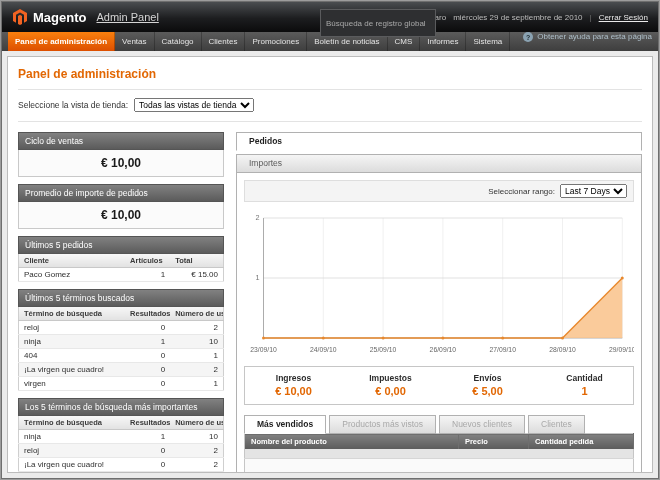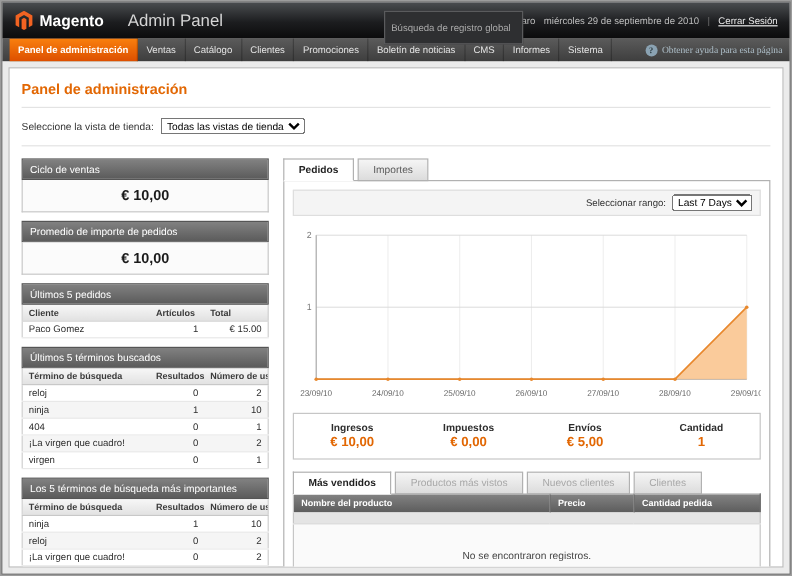--- a/index.html
+++ b/index.html
@@ -5,31 +5,31 @@
   * { margin:0; padding:0; box-sizing:border-box; }
   html,body { width:660px; height:480px; overflow:hidden; }
   body { font-family:"Liberation Sans", sans-serif; background:#9c9c9c; }
   .app { width:658px; height:478px; margin:1px; border:1px solid #6e6e6e; background:#ebebeb; display:flex; flex-direction:column; }
 
   
   .topbar { height:30px; flex:none; background:linear-gradient(180deg,#4a4d50,#1c1d1f 55%,#0b0b0c); display:flex; align-items:center; padding:0 10px; position:relative; }
   .logo { display:flex; align-items:center; gap:5px; }
   .logo-badge { width:16px; height:16px; display:block; }
   .brand { color:#fff; font-weight:bold; font-size:13px; }
-  .brand-suffix { color:#d5d5d5; font-size:14px; margin-left:15px; }
+  .brand-suffix { color:#d5d5d5; font-size:11px; margin-left:5px;text-decoration:underline; }
   .global-search { position:absolute; left:318px; top:7px; width:116px; height:28px; background:#2e2f31; border:1px solid #5a5b5d; color:#a9a9a9; font-size:8px; padding:0 5px; font-family:"Liberation Sans",sans-serif; }
   .session { margin-left:auto; font-size:8px; color:#bdbdbd; display:flex; gap:7px; align-items:center; white-space:nowrap; }
   .session .sep { color:#6f6f6f; }
   .logout { color:#eaeaea; text-decoration:underline; cursor:pointer; }
 
   
   .navbar { height:19px; flex:none; background:linear-gradient(#5b5b5b,#3e3e3e); display:flex; align-items:stretch; padding:0 6px; }
   .nav-item { font-size:8px; color:#e3e3e3; padding:0 7px; display:flex; align-items:center; cursor:pointer; border-right:1px solid rgba(0,0,0,0.25); white-space:nowrap; }
   .nav-item.active { background:linear-gradient(#f9800e,#dd4f00); color:#fff; font-weight:bold; }
-  .nav-help { margin-left:auto; display:flex; align-items:center; gap:4px; color:#aebfc9; font-size:8px; cursor:pointer; white-space:nowrap;font-family:Liberation Serif, serif; }
+  .nav-help { margin-left:auto; display:flex; gap:4px; color:#aebfc9; font-size:8px; cursor:pointer; white-space:nowrap; }
   .help-badge { width:10px; height:10px; border-radius:50%; background:#8aa2b2; color:#1d2b31; font-size:7px; font-weight:bold; display:flex; align-items:center; justify-content:center; }
 
   
   .content { margin:5px; background:#fff; border:1px solid #bcbcbc; flex:1; padding:8px 10px; display:flex; flex-direction:column; overflow:hidden; }
   .page-title { color:#e26703; font-size:12px; font-weight:bold; margin:2px 0 8px; }
   .store-row { font-size:8.5px; color:#333; padding:8px 0 9px; border-top:1px solid #e3e3e3; border-bottom:1px solid #e3e3e3; margin-bottom:10px; display:flex; align-items:center; gap:6px; }
   select { font-size:8.5px; font-family:"Liberation Sans",sans-serif; }
 
   .columns { display:flex; gap:12px; flex:1; align-items:flex-start; min-height:0; }
   .col-left { width:206px; flex:none; }
@@ -41,21 +41,21 @@
   .data-table { width:100%; border-collapse:collapse; margin-bottom:7px; font-size:8px; border:1px solid #cfcfcf; border-top:none; table-layout:fixed; }
   .data-table thead th { background:linear-gradient(#f7f7f7,#e2e2e2); border-bottom:1px solid #c8c8c8; padding:2px 5px; text-align:left; font-size:7.5px; color:#3a3a3a; white-space:nowrap; overflow:hidden; }
   .data-table td { padding:2px 5px; border-bottom:1px solid #e8e8e8; color:#2e2e2e; overflow:hidden; white-space:nowrap; }
   .data-table tr.odd { background:#f5f5f5; }
   .data-table .c0 { width:52%; }
   .data-table .c1 { width:22%; }
   .data-table .c2 { width:26%; }
   .data-table td.c1, .data-table td.c2 { text-align:right; }
 
   
-  .dash-tabs { display:flex; gap:3px; margin-bottom:-1px; position:relative; z-index:2; }
+  .dash-tabs { display:flex; gap:3px; margin-bottom:-1px; position:relative; z-index:2;flex-direction:column; }
   .tab { font-size:8.5px; padding:3px 12px 4px; border:1px solid #b1b1b1; background:linear-gradient(#f5f5f5,#dcdcdc); color:#5a5a5a; cursor:pointer; white-space:nowrap; }
   .tab.active { background:#fff; color:#1f1f1f; font-weight:bold; border-bottom:1px solid #fff; }
   .tab.disabled { color:#a8a8a8; cursor:default; }
   .dash-panel { border:1px solid #b1b1b1; background:#fff; padding:7px; position:relative; z-index:1; }
   .range-row { background:#f4f4f4; border:1px solid #dedede; padding:3px 6px; display:flex; justify-content:flex-end; align-items:center; gap:5px; font-size:8px; color:#333; margin-bottom:6px; }
   svg.chart { width:100%; height:150px; display:block; }
   svg.chart text { font-family:"Liberation Sans",sans-serif; }
 
   .stats-box { border:1px solid #c6c6c6; margin-top:8px; display:flex; padding:6px 0 7px; background:#fff; }
   .stat { flex:1; text-align:center; }

